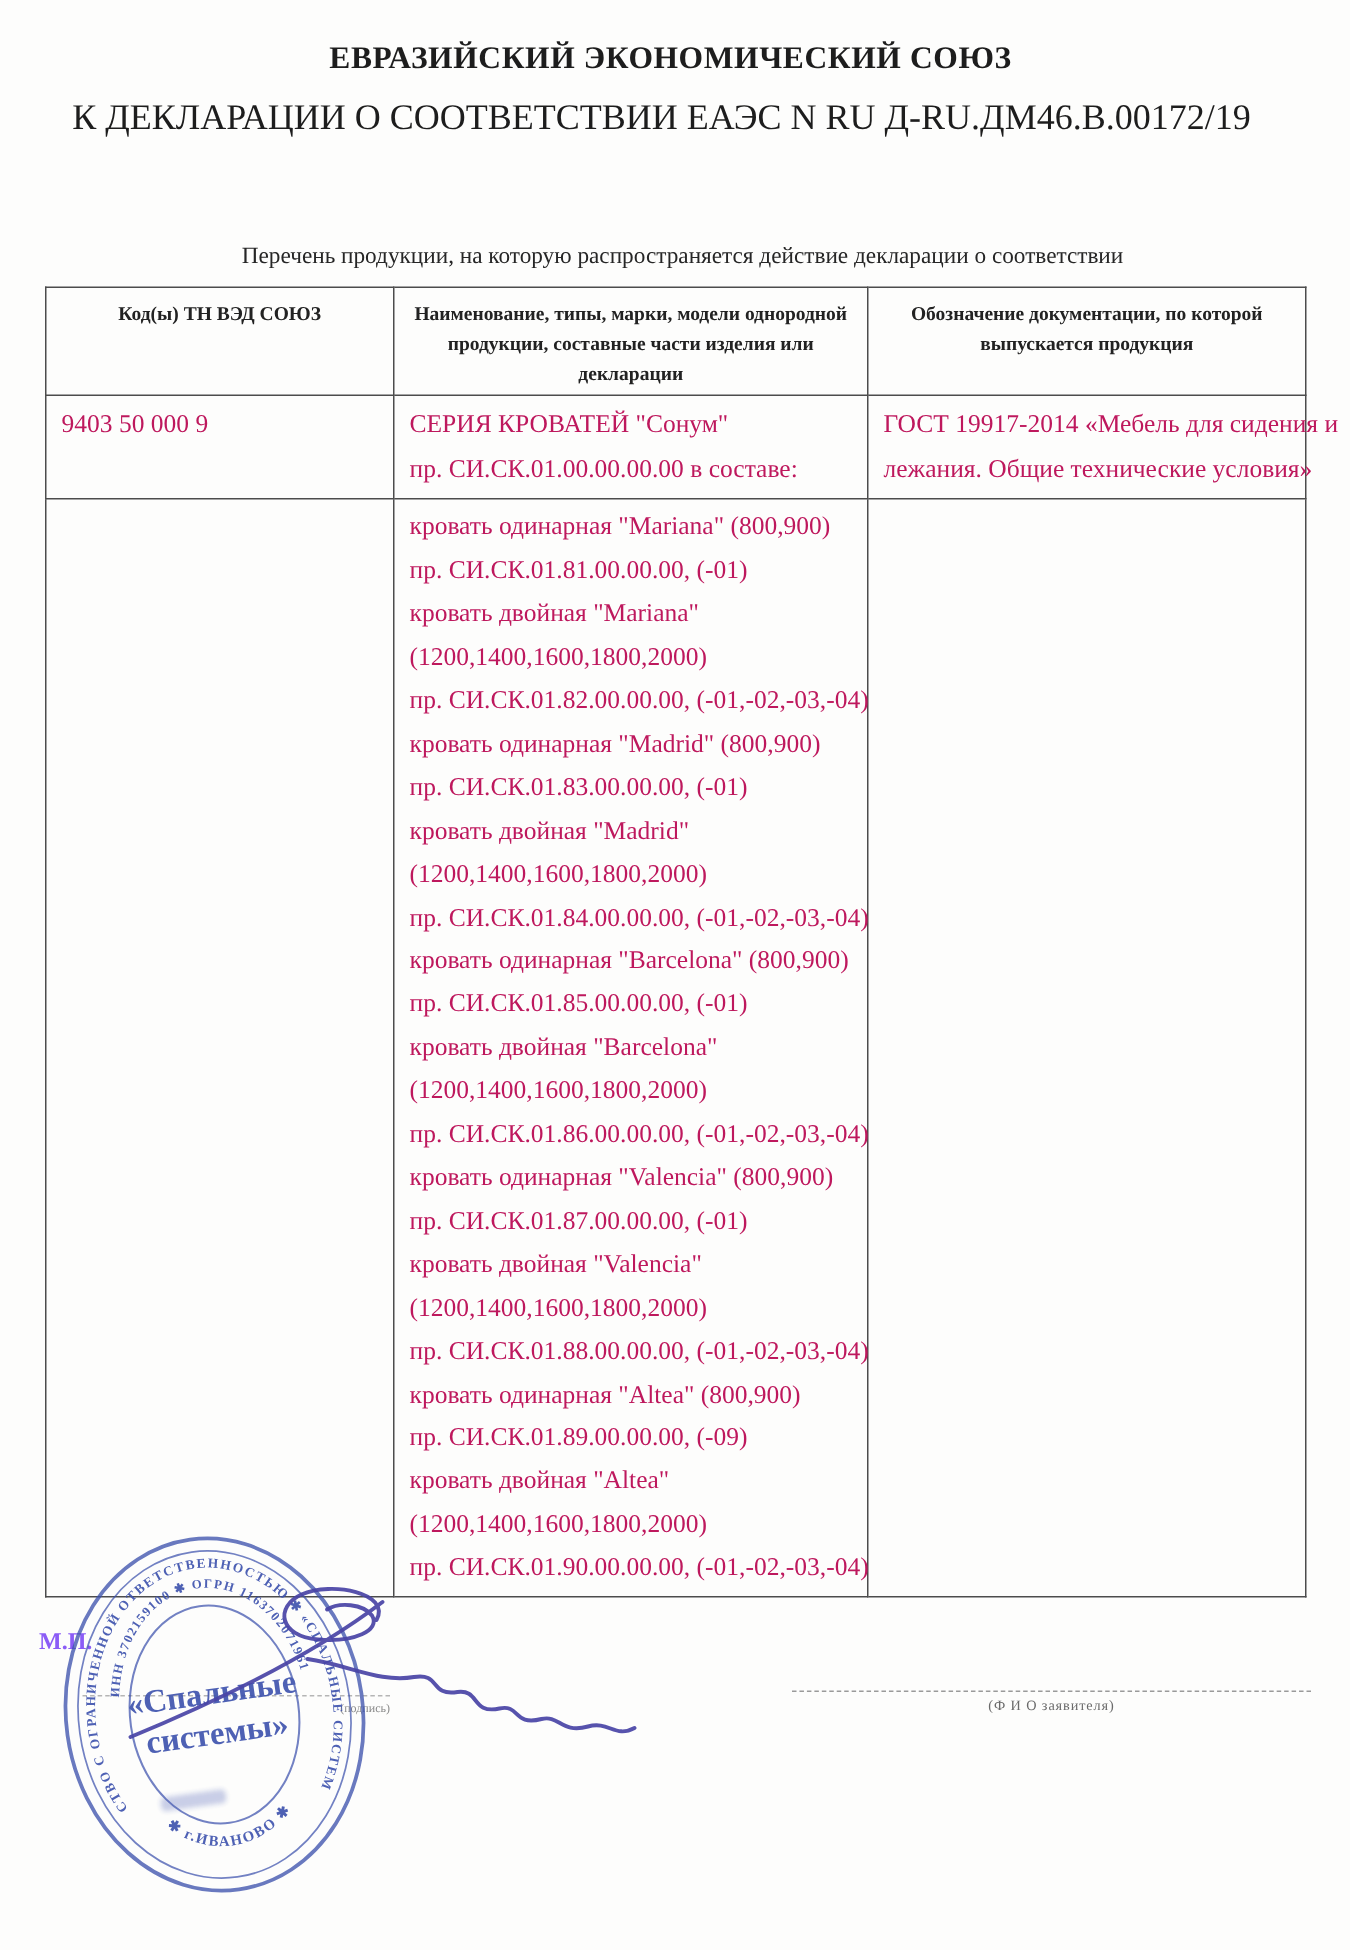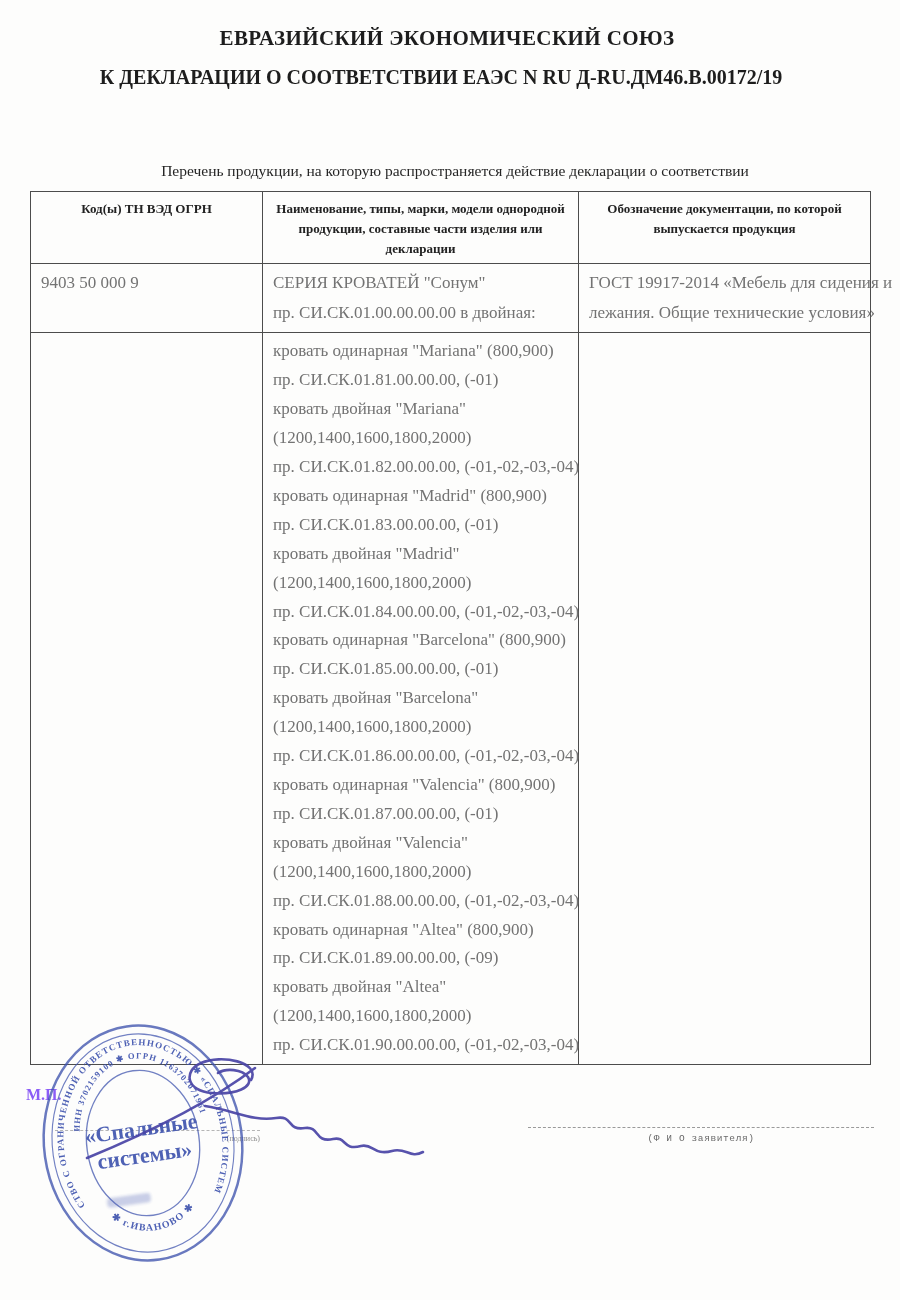--- a/index.html
+++ b/index.html
@@ -9,39 +9,39 @@
     font-family:"Liberation Serif", serif;
     color:#2b2b2b;
     position:relative;
     overflow:hidden;
   }
   .page{position:absolute;inset:0;}
   
   .doc-header{position:absolute;top:26px;left:0;width:882px;text-align:center;}
   .h1{font-size:21px;font-weight:700;letter-spacing:.4px;color:#1d1d1d;padding-left:12px;}
   .h2{font-size:18px;font-weight:700;margin-top:16px;color:#1d1d1d;padding-left:12px;}
-  .h3{font-size:20px;font-weight:700;margin-top:15px;color:#1d1d1d;}
+  .h3{font-size:24px;font-weight:400;margin-top:15px;color:#1d1d1d;}
   .caption{
     position:absolute;top:162px;left:0;width:910px;text-align:center;
     font-size:15.5px;color:#262626;
   }
   
   table.products{
     position:absolute;top:191px;left:30px;
     width:840px;border-collapse:collapse;table-layout:fixed;
   }
   table.products, table.products td, table.products th{
     border:1.5px solid #4c4c4c;
   }
   table.products th{
     font-size:13px;font-weight:700;color:#222;
     vertical-align:top;padding:7px 6px 4px 6px;text-align:center;line-height:1.55;
   }
   table.products td{
-    font-size:17px;vertical-align:top;padding:4px 8px 4px 10px;color:#737373;
+    font-size:17px;vertical-align:top;padding:4px 8px 4px 10px;color:#be185d;
   }
   .col1{width:232px;} .col2{width:316px;} .col3{width:292px;}
   .hdr-row{height:72px;}
   .row1{height:66px;}
   .row2{height:722px;}
   .cell-lines div{line-height:30px;white-space:nowrap;}
   .list-lines div{line-height:28.9px;white-space:nowrap;}
   .code-cell{line-height:30px;}
   
   .mp-label{
@@ -51,21 +51,21 @@
   .applicant-name{
     position:absolute;left:530px;top:1092px;width:345px;text-align:center;
     font-size:17px;color:#333;
   }
   .fio-line{
     position:absolute;left:528px;top:1127px;width:346px;
     border-top:1.6px dashed #9a9a9a;height:0;
   }
   .fio-caption{
     position:absolute;left:528px;top:1133px;width:346px;text-align:center;
-    font-size:9.5px;color:#6a6a6a;letter-spacing:.6px;font-family:Liberation Mono, monospace;
+    font-size:9.5px;color:#6a6a6a;letter-spacing:.6px;
   }
   .sign-line{
     position:absolute;left:55px;top:1130px;width:205px;
     border-top:1.2px dashed #b5b5b5;height:0;z-index:0;
   }
   .sign-caption{
     position:absolute;left:55px;top:1134px;width:205px;text-align:right;
     font-size:8px;color:#8a8a8a;z-index:0;
   }
   
@@ -94,21 +94,21 @@
   <table class="products">
     <colgroup>
         <col class="col1">
         <col class="col2">
         <col class="col3">
       </colgroup>
     <tbody>
         <tr class="hdr-row">
       <th>
         <div>
-              <div>Код(ы) ТН ВЭД ОГРН</div>
+              <div>Код(ы) ТН ВЭД СОЮЗ</div>
             </div>
       </th>
       <th>
         <div>
               <div>Наименование, типы, марки, модели однородной</div>
               <div>продукции, составные части изделия или</div>
               <div>декларации</div>
             </div>
       </th>
       <th>
@@ -116,21 +116,21 @@
               <div>Обозначение документации, по которой</div>
               <div>выпускается продукция</div>
             </div>
       </th>
     </tr>
     <tr class="row1">
       <td class="code-cell">9403 50 000 9</td>
       <td>
         <div class="cell-lines">
               <div>СЕРИЯ КРОВАТЕЙ "Сонум"</div>
-              <div>пр. СИ.СК.01.00.00.00.00 в двойная:</div>
+              <div>пр. СИ.СК.01.00.00.00.00 в составе:</div>
             </div>
       </td>
       <td>
         <div class="cell-lines">
               <div>ГОСТ 19917-2014 «Мебель для сидения и</div>
               <div>лежания. Общие технические условия»</div>
             </div>
       </td>
     </tr>
     <tr class="row2">

